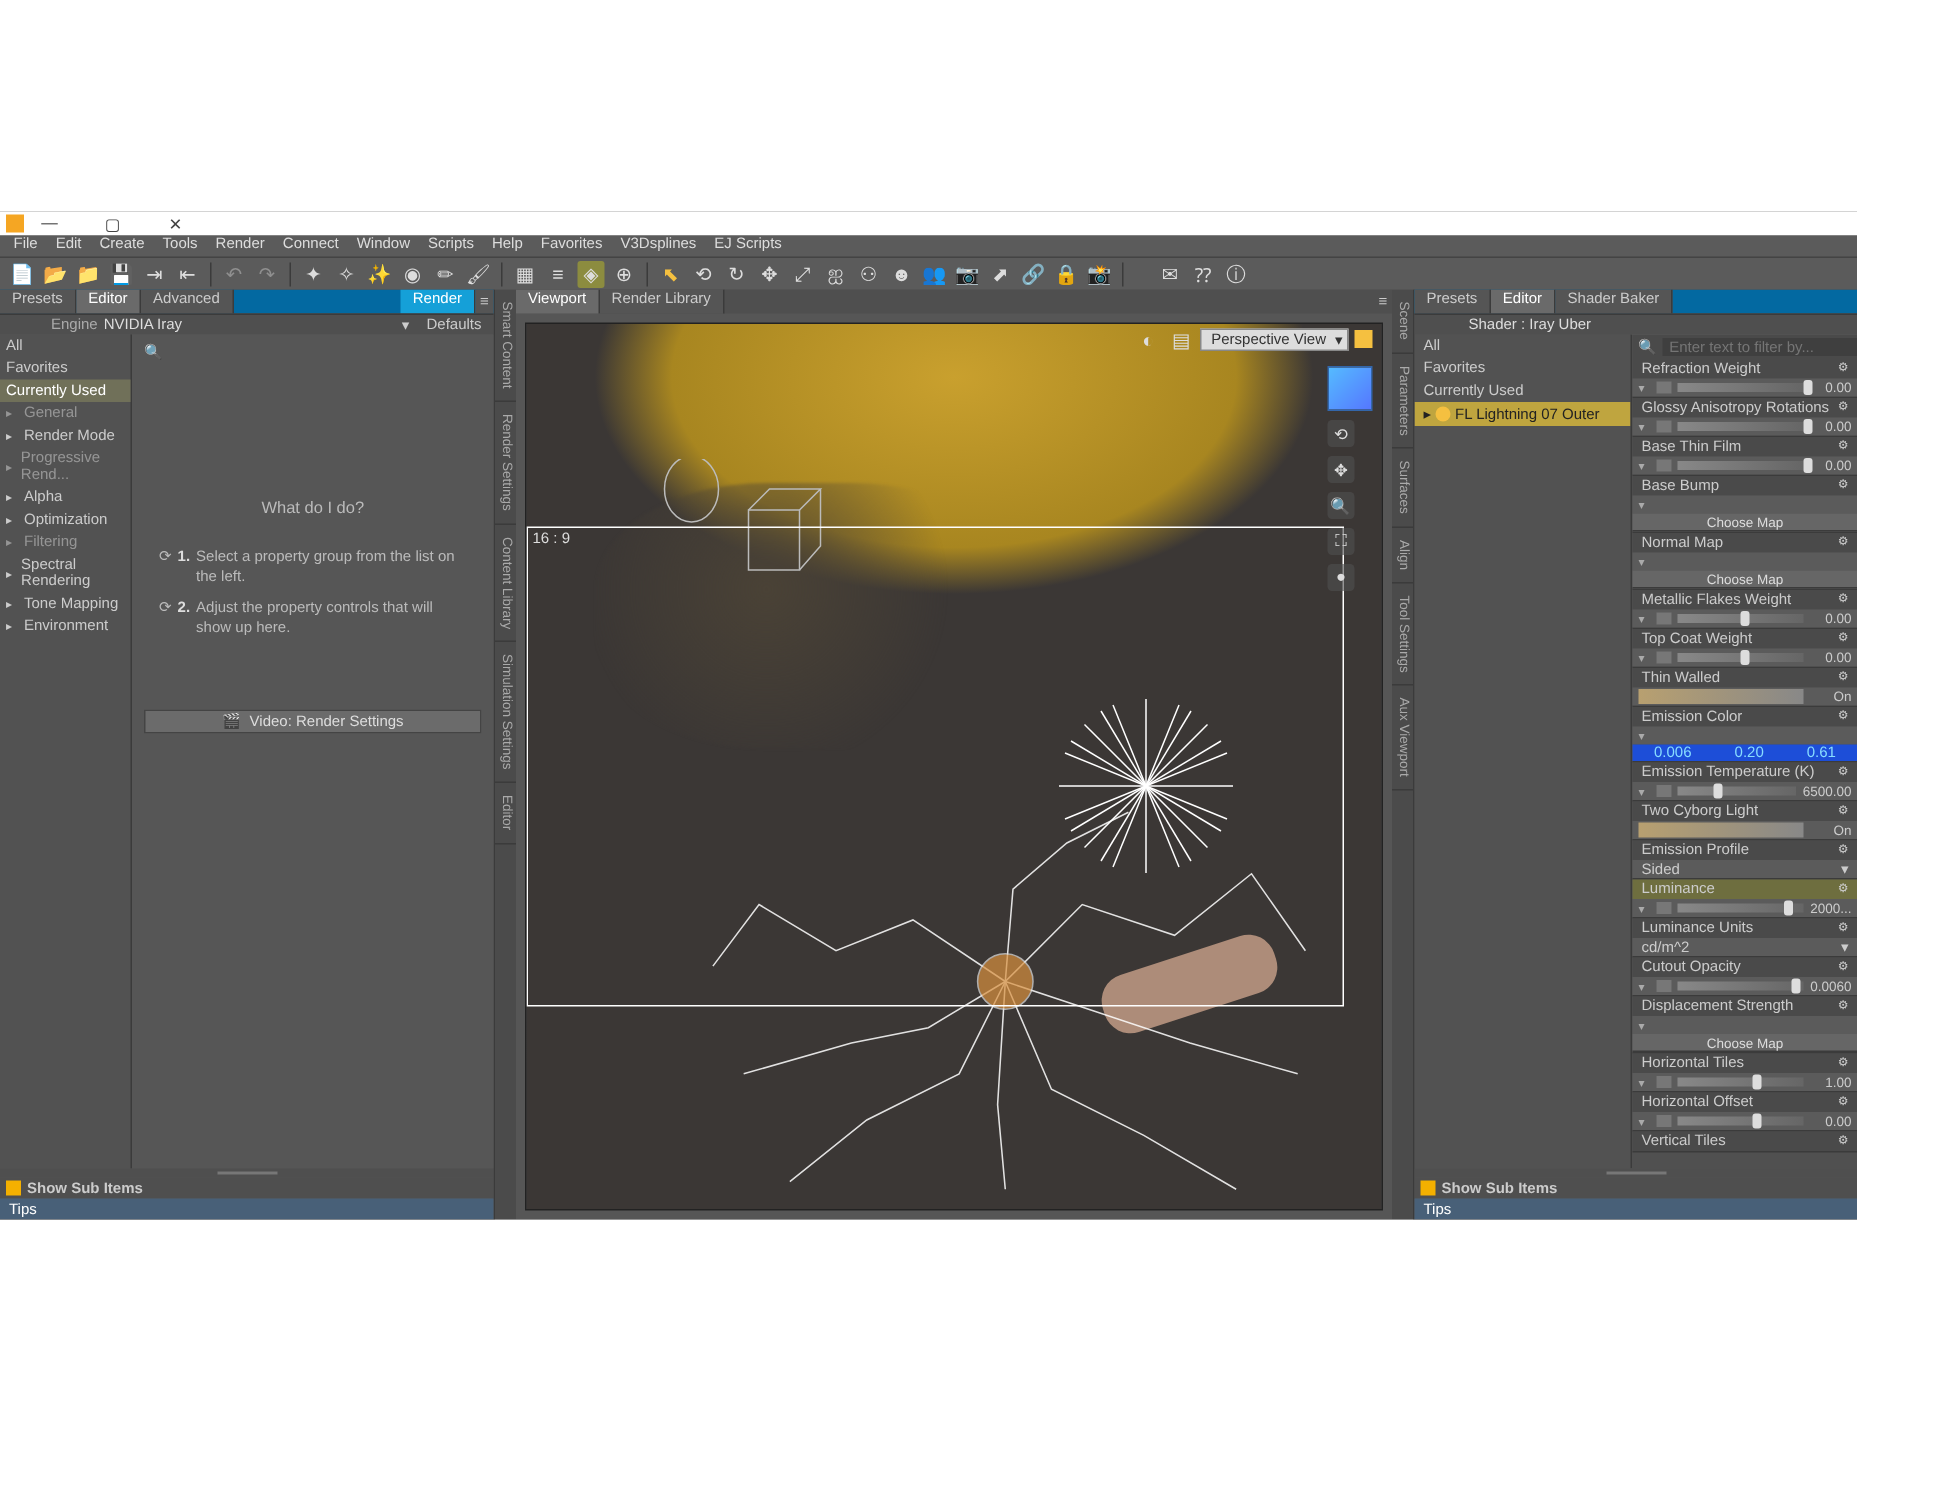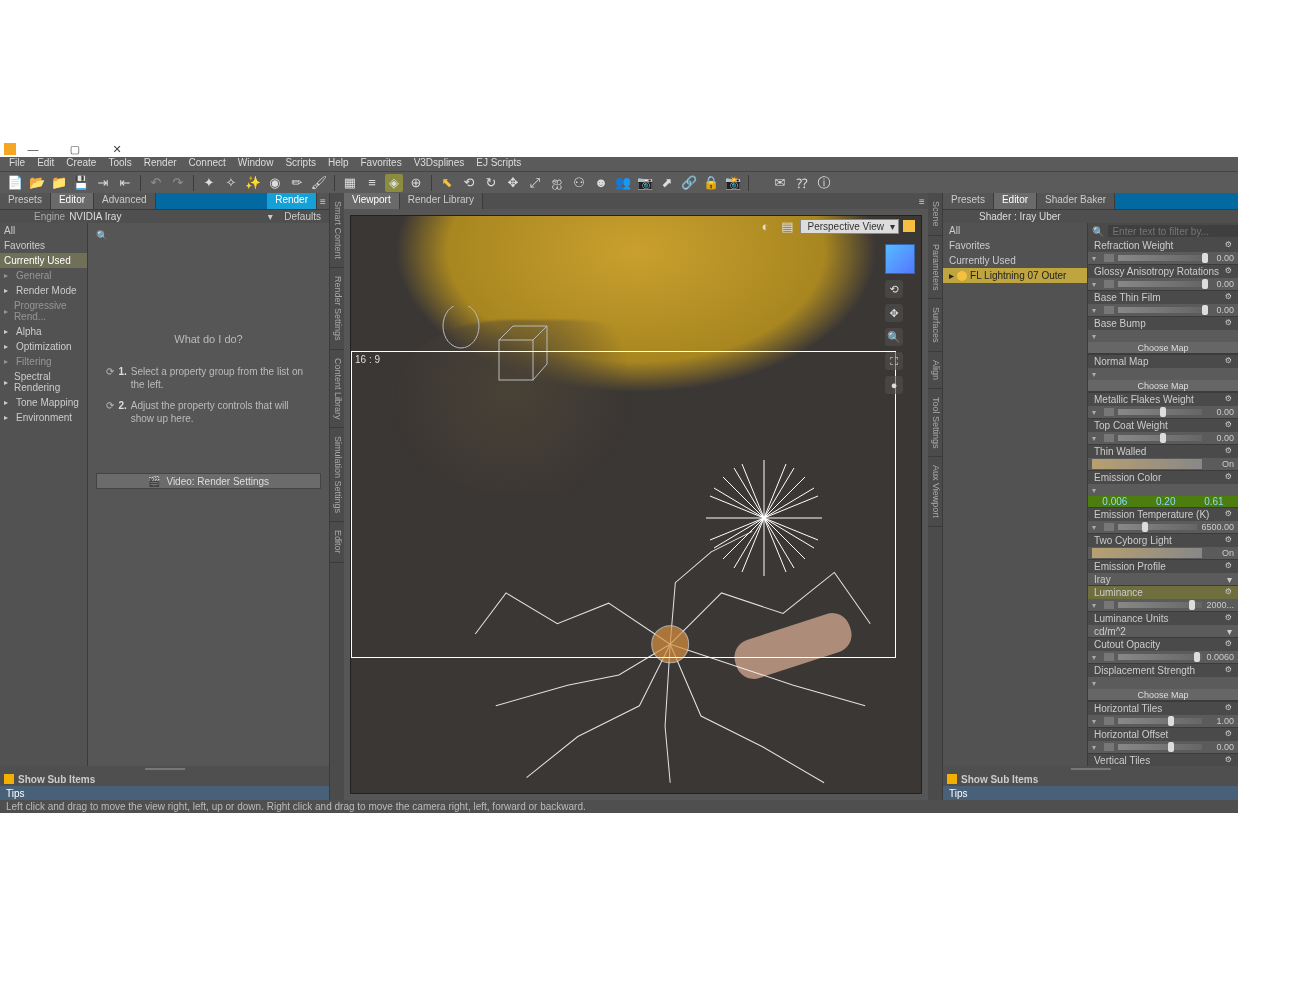--- a/index.html
+++ b/index.html
@@ -63,21 +63,21 @@
 .rp-search input { flex:1; background:#3f3f3f; border:none; color:#888; font-size:10px; height:12px; padding:0 4px; }
 .prop { border-bottom:1px solid #3b3b3b; }
 .prop .phead { background:#4a4a4a; padding:1px 6px; font-size:10px; color:#ccc; display:flex; justify-content:space-between; }
 .prop.selected .phead { background:#6e6e3f; }
 .slider { height:12px; background:#5b5b5b; display:flex; align-items:center; padding:0 4px; gap:4px; }
 .slider .exp { width:8px; font-size:8px; color:#aaa; }
 .track { flex:1; height:6px; background:linear-gradient(90deg,#888,#666); position:relative; }
 .knob { position:absolute; top:-2px; width:6px; height:10px; background:#ddd; border-radius:2px; }
 .sval { font-size:9px; color:#ccc; min-width:28px; text-align:right; }
 .mapbtn { height:12px; background:#666; color:#ddd; font-size:9px; display:flex; align-items:center; justify-content:center; border-bottom:1px solid #3b3b3b; }
-.colorvals { flex:1; display:flex; justify-content:space-around; align-items:center; font-size:9px; color:#8df; background:#4d7c0f; }
+.colorvals { flex:1; display:flex; justify-content:space-around; align-items:center; font-size:9px; color:#8df; background:#1d4ed8; }
 .dropdown { height:12px; background:#5b5b5b; font-size:9px; color:#ccc; display:flex; align-items:center; padding:0 6px; justify-content:space-between; }
 
 
 .scene-bg { position:absolute; inset:0; background:
   radial-gradient(ellipse 60% 35% at 50% 6%, #c9a02e 0%, #a88620 55%, transparent 70%),
   #3b3735; }
 .dinoshape { position:absolute; left:8%; top:18%; width:50%; height:30%; background:radial-gradient(circle at 40% 40%, #4a4236, transparent 60%); border-radius:40%; filter:blur(1px); }
 .frame { position:absolute; left:0; top:135px; right:25px; bottom:135px; border:1px solid #fff; }
 .aspect { position:absolute; left:4px; top:138px; color:#ddd; font-size:10px; }
 .star2 { position:absolute; left:62%; top:42%; width:120px; height:120px; }
@@ -516,21 +516,21 @@
                   <div style="flex:1;height:10px;background:linear-gradient(90deg,#b8a070,#888)"></div>
                   <span class="sval">On</span>
                 </div>
               </div>
               <div class="prop">
                 <div class="phead">
                   <span>Emission Profile</span>
                   <span style="font-size: 8px;">⚙</span>
                 </div>
                 <div class="dropdown">
-                  <span>Iray</span>
+                  <span>Sided</span>
                   <span>▾</span>
                 </div>
               </div>
               <div class="prop selected">
                 <div class="phead">
                   <span>Luminance</span>
                   <span style="font-size: 8px;">⚙</span>
                 </div>
                 <div class="slider">
                   <span class="exp">▾</span>
@@ -618,16 +618,13 @@
       <div class="subitems">
           <span class="chk"></span>
           <span>Show Sub Items</span>
         </div>
       <div class="tips">
           <span>Tips</span>
         </div>
     </div>
   </div>
 
-  <div class="statusbar">
-      <span>Left click and drag to move the view right, left, up or down. Right click and drag to move the camera right, left, forward or backward.</span>
-    </div>
 </div>
 
 </body></html>

